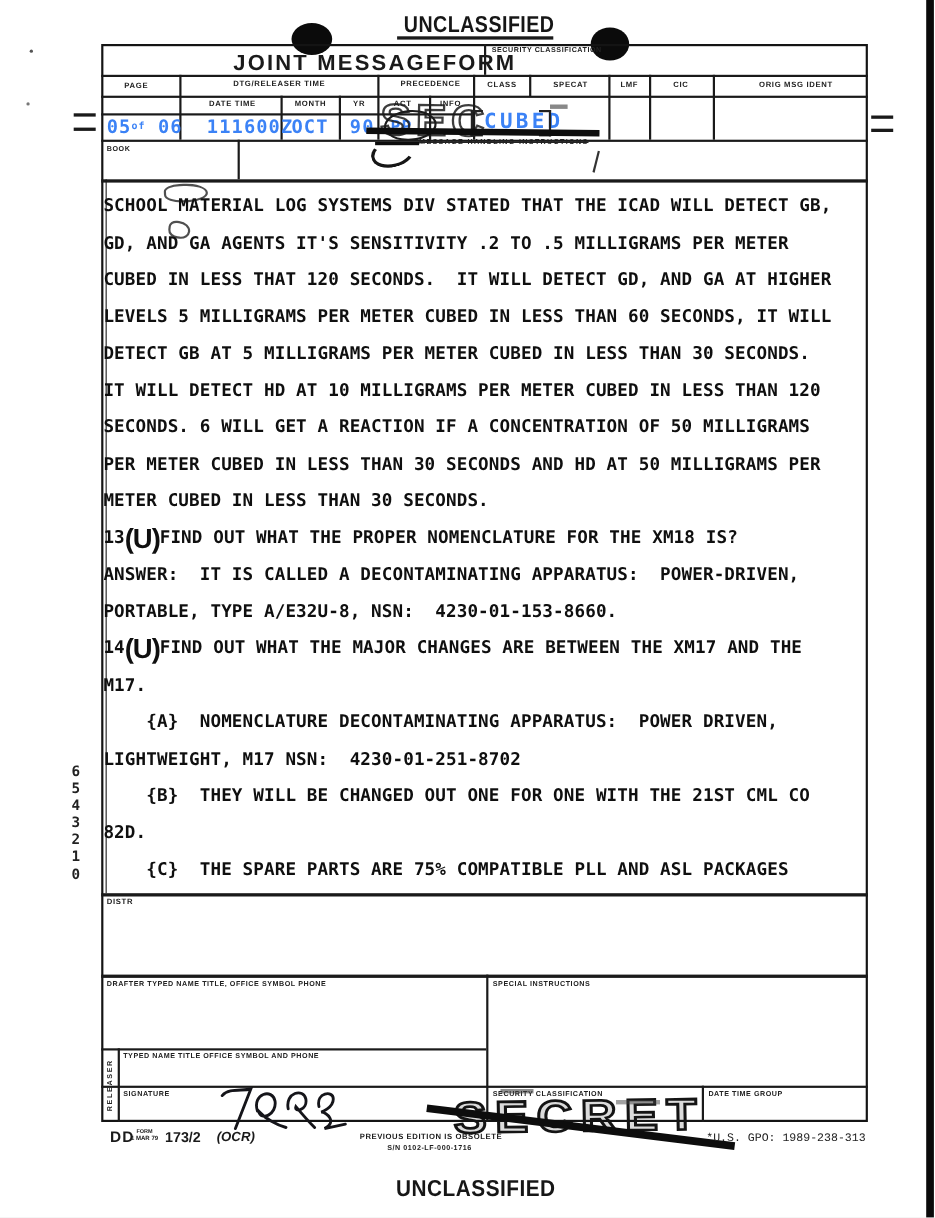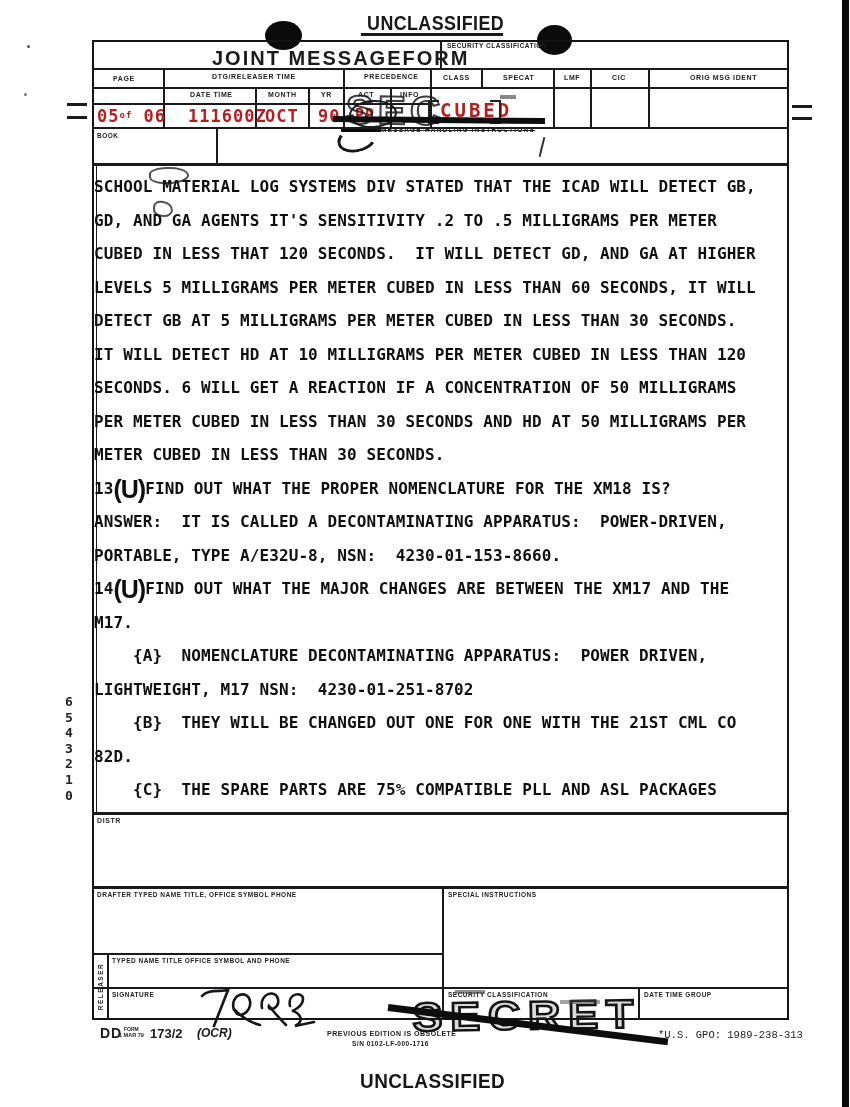--- a/index.html
+++ b/index.html
@@ -4,21 +4,21 @@
 <style>
   html,body{margin:0;padding:0;background:#e8e8e8;}
   .page{position:relative;width:850px;height:1107px;background:#ffffff;overflow:hidden;
         font-family:"Liberation Sans",sans-serif;color:#1a1a1a;}
   .abs{position:absolute;}
   .hl{position:absolute;background:#1a1a1a;height:2px;}
   .vl{position:absolute;background:#1a1a1a;width:2px;}
   .lbl{position:absolute;font-size:7px;font-weight:bold;letter-spacing:.6px;color:#222;white-space:nowrap;}
   .lbl2{position:absolute;font-size:6.5px;font-weight:bold;letter-spacing:.5px;color:#222;white-space:nowrap;}
   .val{position:absolute;font-family:"DejaVu Sans Mono",monospace;font-weight:bold;font-size:17px;
-       color:#b91c1c;white-space:nowrap;letter-spacing:1px;}
+       color:#3b82f6;white-space:nowrap;letter-spacing:1px;}
   .banner{position:absolute;font-weight:bold;font-size:21px;letter-spacing:.5px;color:#161616;
           transform:scaleX(.85);transform-origin:center;}
   .dot{position:absolute;background:#0b0b0b;border-radius:50%;}
   .dash{position:absolute;background:#1a1a1a;height:2.5px;width:20px;}
   #msg-lines{position:absolute;left:94px;top:163px;width:694px;height:648px;overflow:hidden;
              font-family:"DejaVu Sans Mono",monospace;font-weight:bold;font-size:16px;
              letter-spacing:.1px;color:#0f0f0f;white-space:pre;padding-top:7px;box-sizing:border-box;}
   .msg-line{height:33.5px;line-height:33.5px;}
   .u-mark{font-family:"Liberation Sans",sans-serif;font-size:25px;font-weight:bold;
           letter-spacing:-1px;display:inline-block;line-height:0;vertical-align:-4px;}
@@ -154,16 +154,16 @@
   <div class="abs" style="left:560px;top:1000px;width:40px;height:4px;background:#444;opacity:.5;"></div>
   <div class="strike" style="left:388px;top:1004px;width:282px;height:7px;transform:rotate(7deg);transform-origin:left center;"></div>
 
   <div class="abs" style="left:100px;top:1025px;font-size:14px;font-weight:bold;letter-spacing:1px;">DD</div>
   <div class="abs" style="left:124px;top:1026px;font-size:5px;font-weight:bold;">FORM</div>
   <div class="abs" style="left:119px;top:1032px;font-size:5.5px;font-weight:bold;">1 MAR 79</div>
   <div class="abs" style="left:150px;top:1026px;font-size:13px;font-weight:bold;">173/2</div>
   <div class="abs" style="left:197px;top:1026px;font-size:12px;font-weight:bold;font-style:italic;">(OCR)</div>
   <div class="abs" style="left:327px;top:1030px;font-size:7px;font-weight:bold;letter-spacing:.5px;">PREVIOUS EDITION IS OBSOLETE</div>
   <div class="abs" style="left:352px;top:1040px;font-size:6.5px;font-weight:bold;letter-spacing:.5px;">S/N 0102-LF-000-1716</div>
-  <div class="abs" style="left:642px;top:1029px;font-size:10.5px;font-family:'Liberation Mono',monospace;color:#222;margin-left:16px;">*U.S. GPO: 1989-238-313</div>
+  <div class="abs" style="left:642px;top:1029px;font-size:10.5px;font-family:'Liberation Mono',monospace;color:#222;">*U.S. GPO: 1989-238-313</div>
 
   <div class="banner" style="left:352px;top:1069px;transform:scaleX(.9);">UNCLASSIFIED</div>
 </div>
 
 </body></html>

